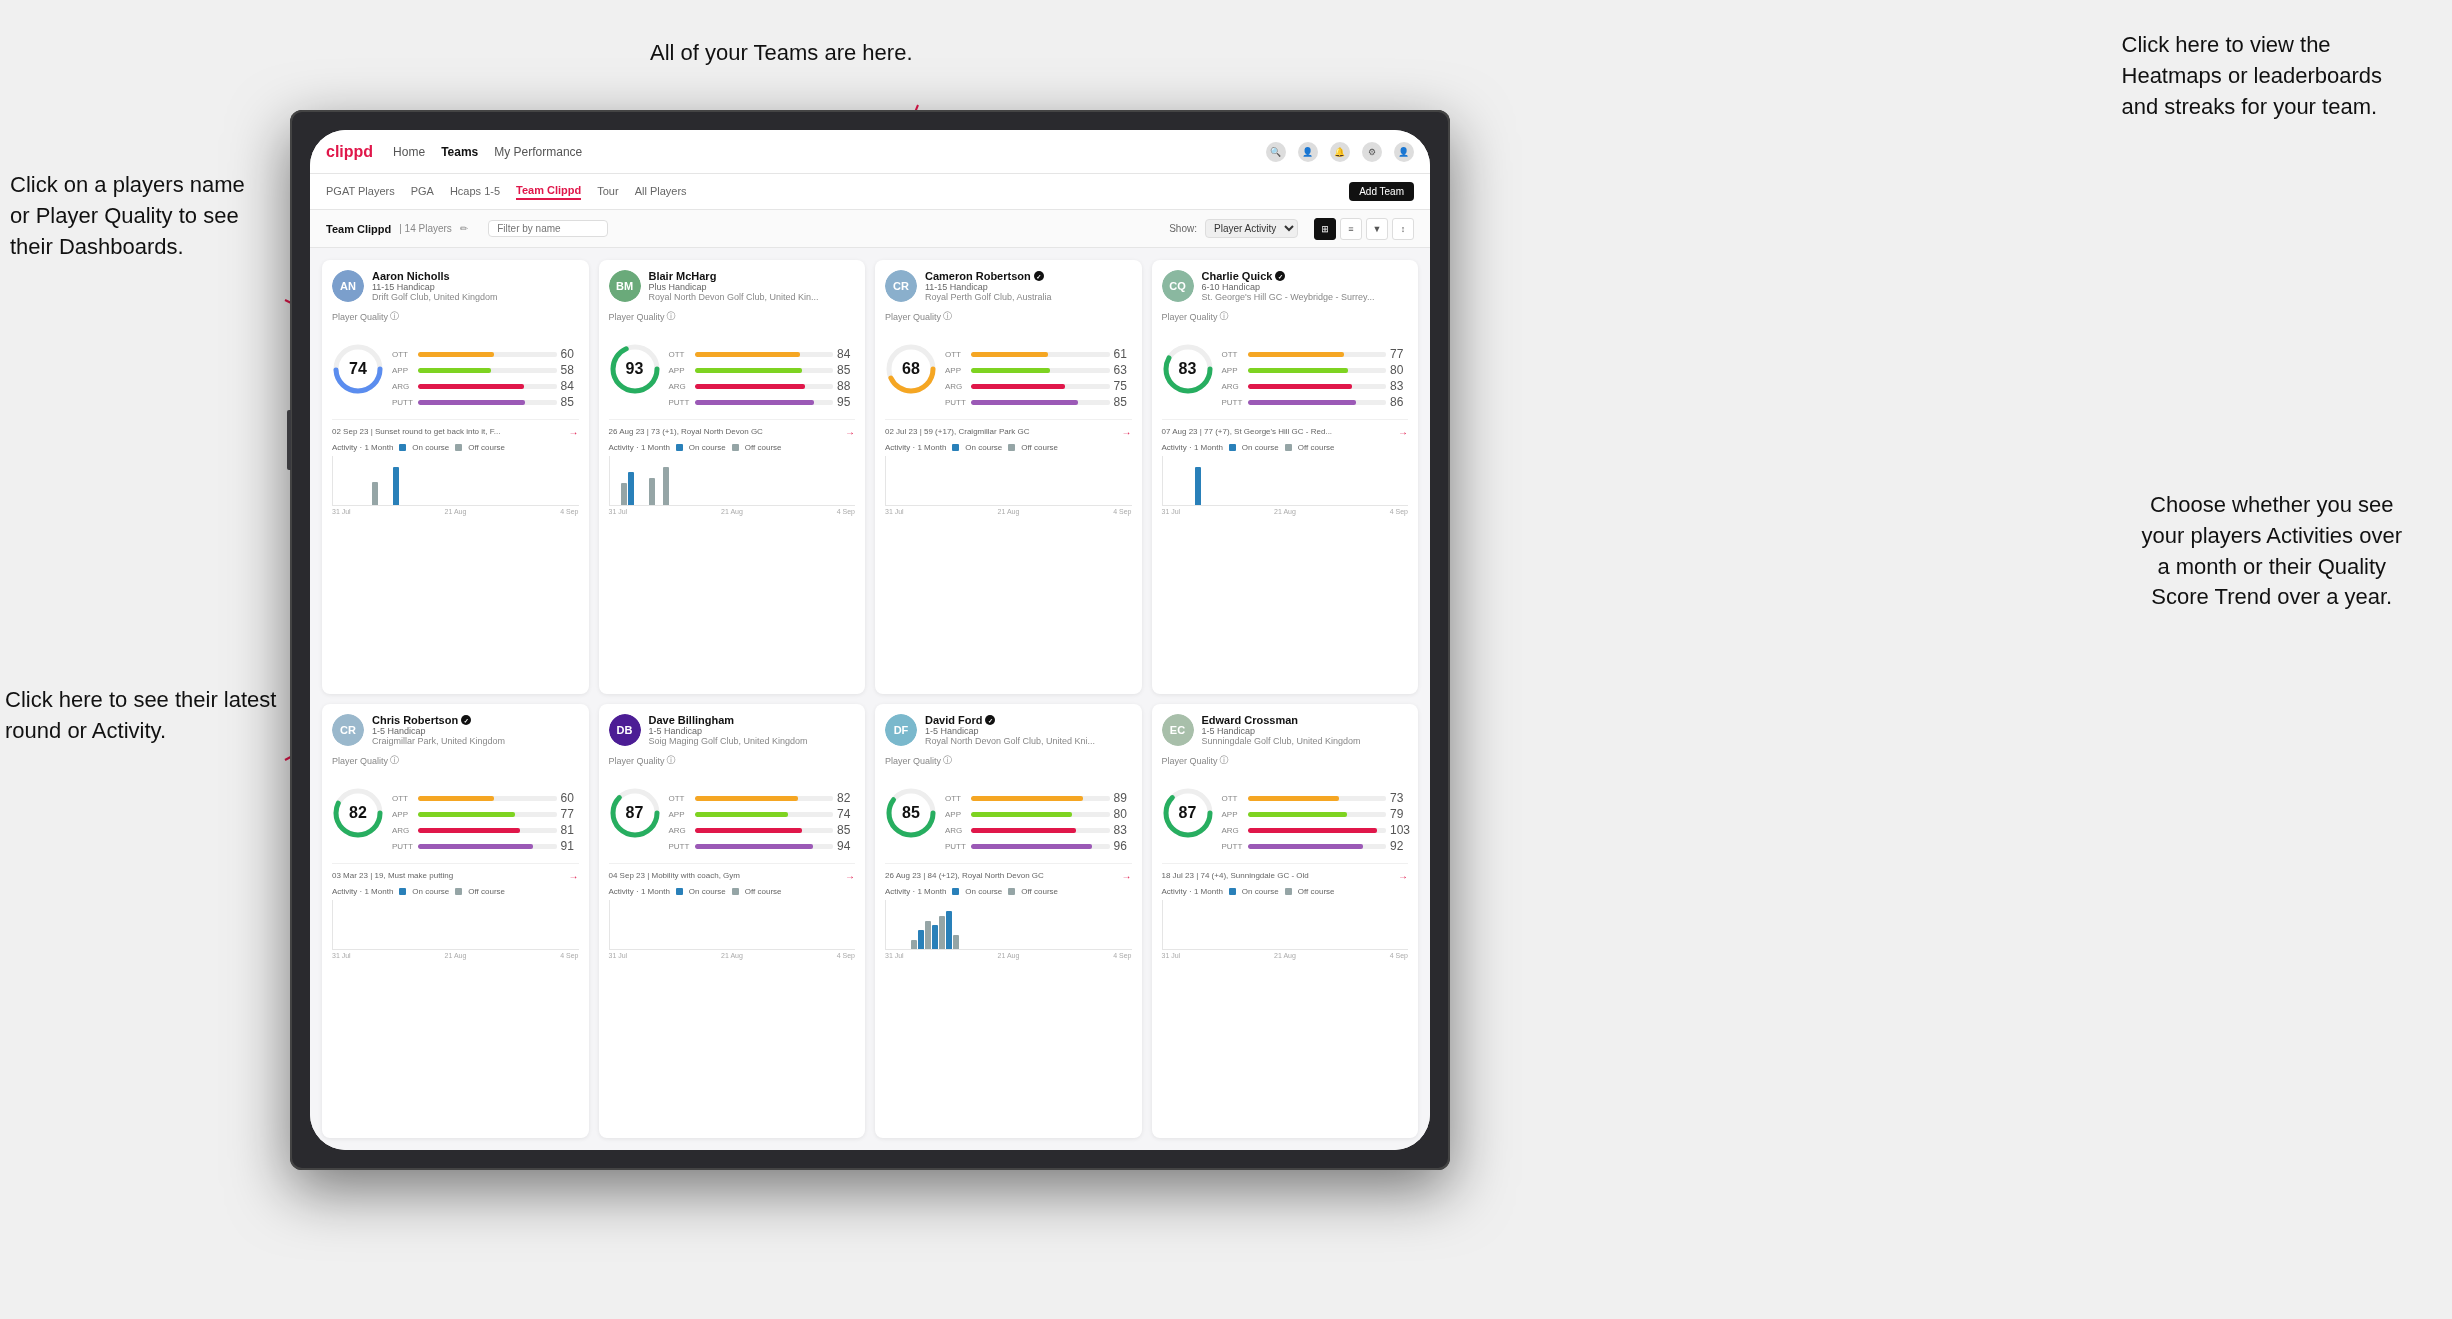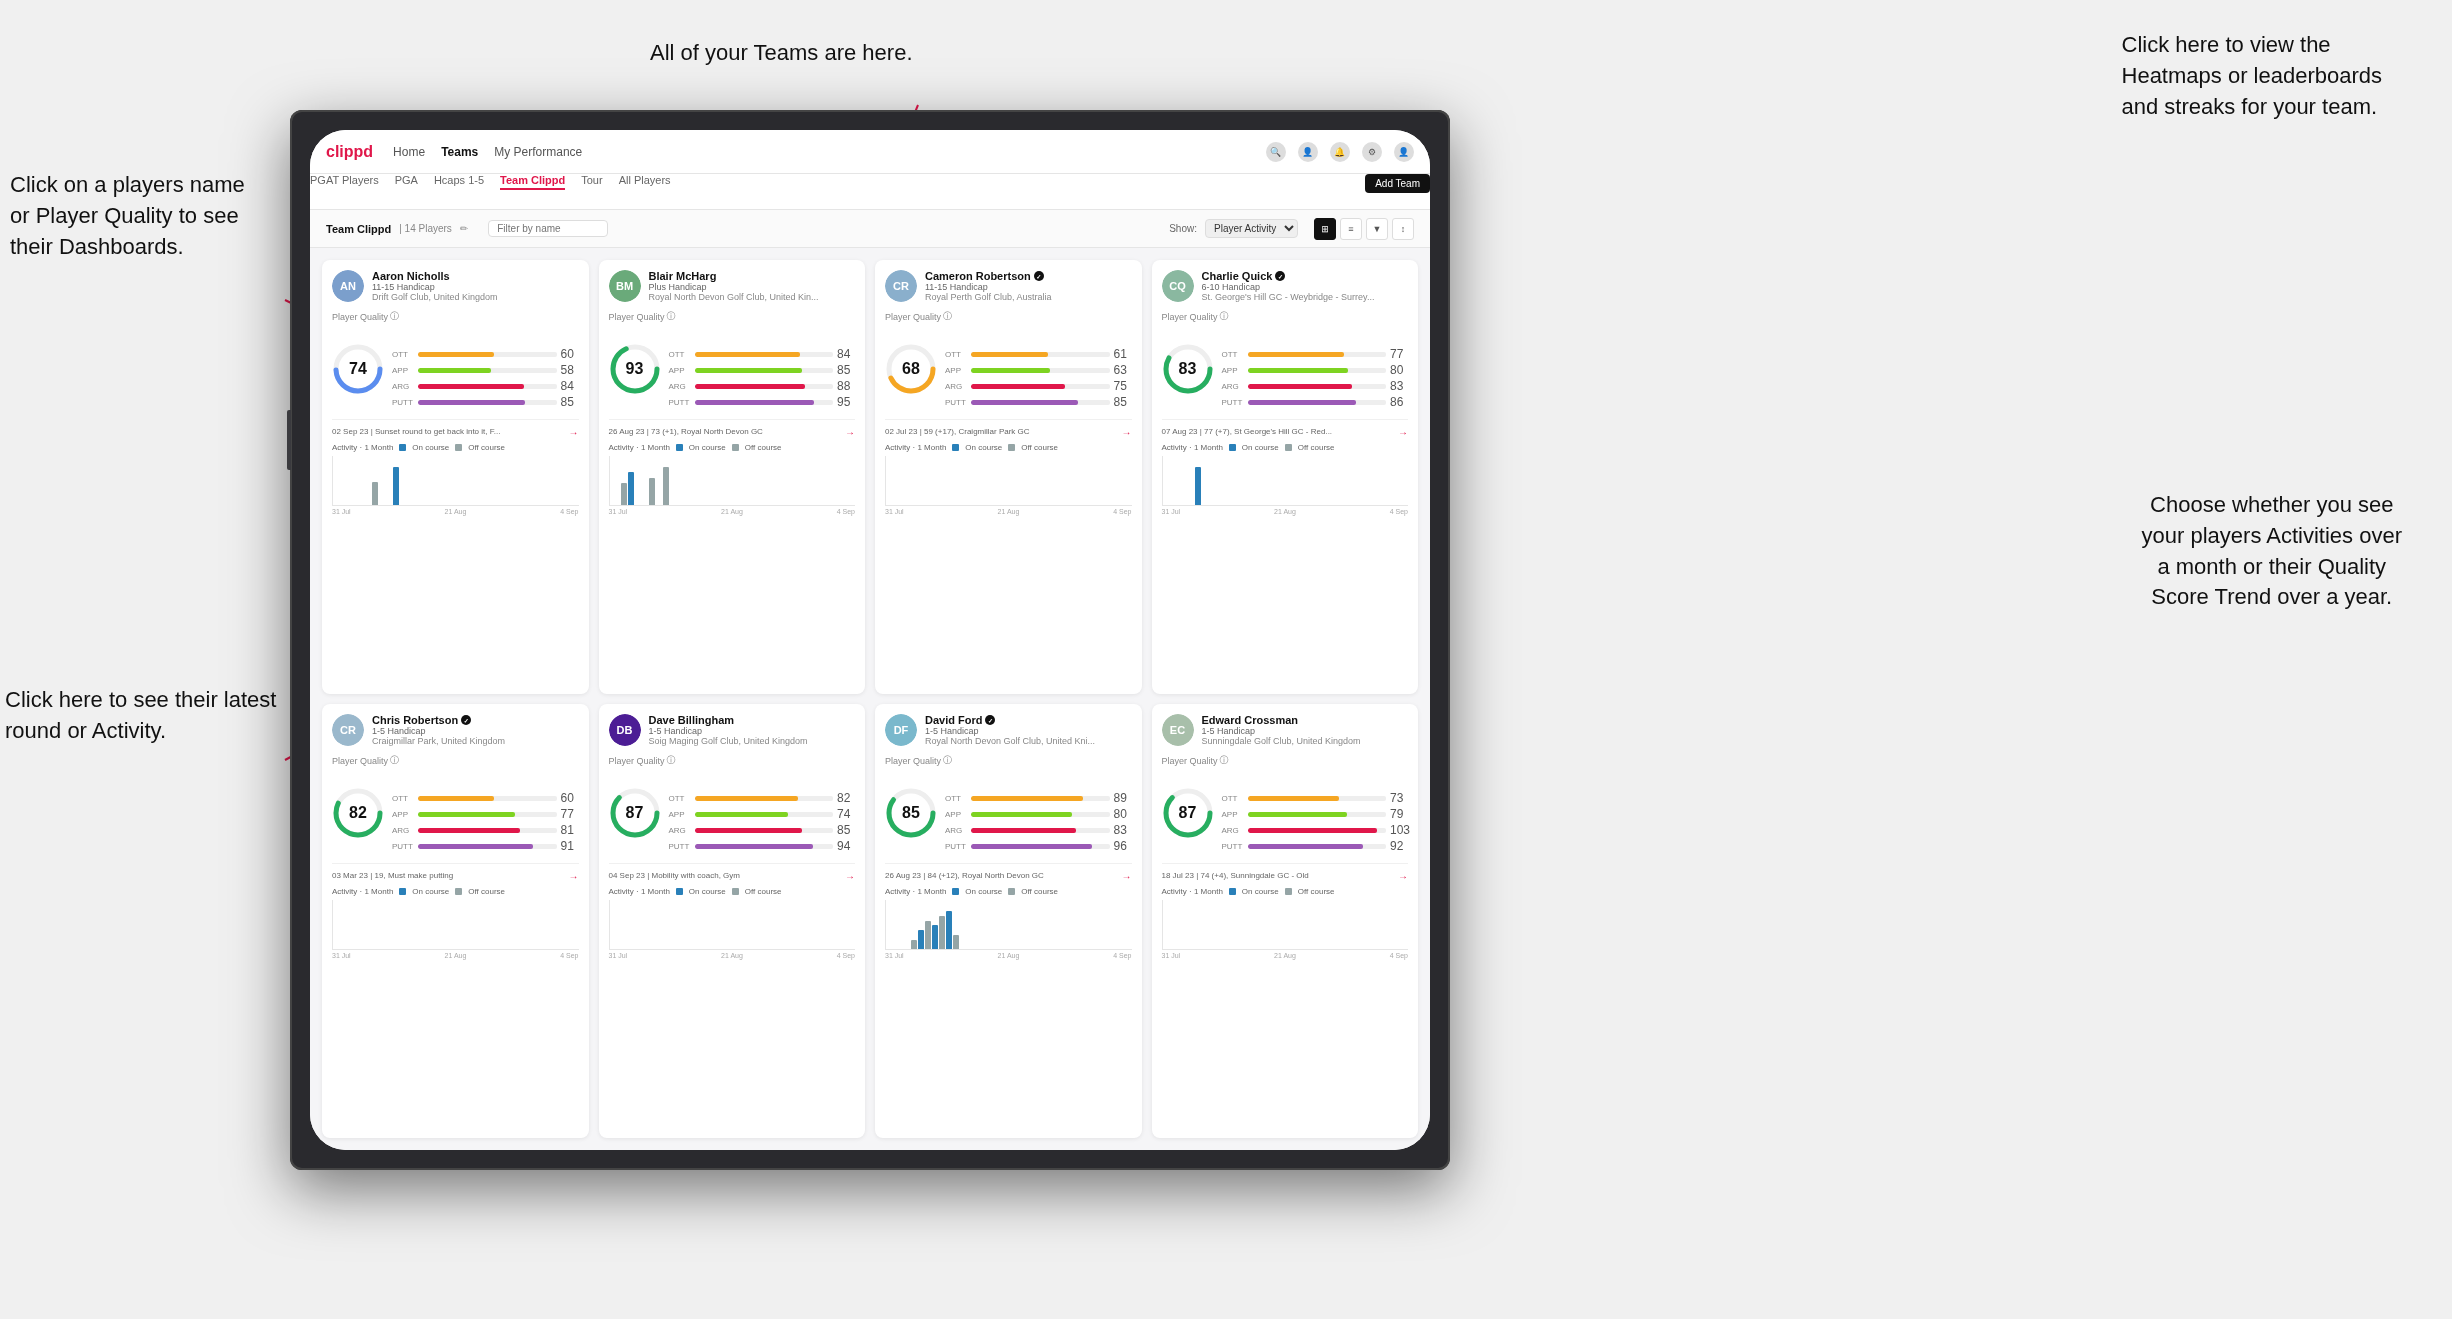--- a/index.html
+++ b/index.html
@@ -94,22 +94,22 @@
       color: #555;
       cursor: pointer;
     }
 
     
     .sub-nav {
       height: 36px;
       background: #fff;
       border-bottom: 1px solid #e5e5e5;
       display: flex;
-      align-items: flex-start;
-      padding: 0 0;
+      align-items: center;
+      padding: 0 16px;
       gap: 16px;
       flex-shrink: 0;
     }
     .sub-nav-link {
       font-size: 11px;
       color: #666;
       cursor: pointer;
       padding-bottom: 2px;
     }
     .sub-nav-link.active {

